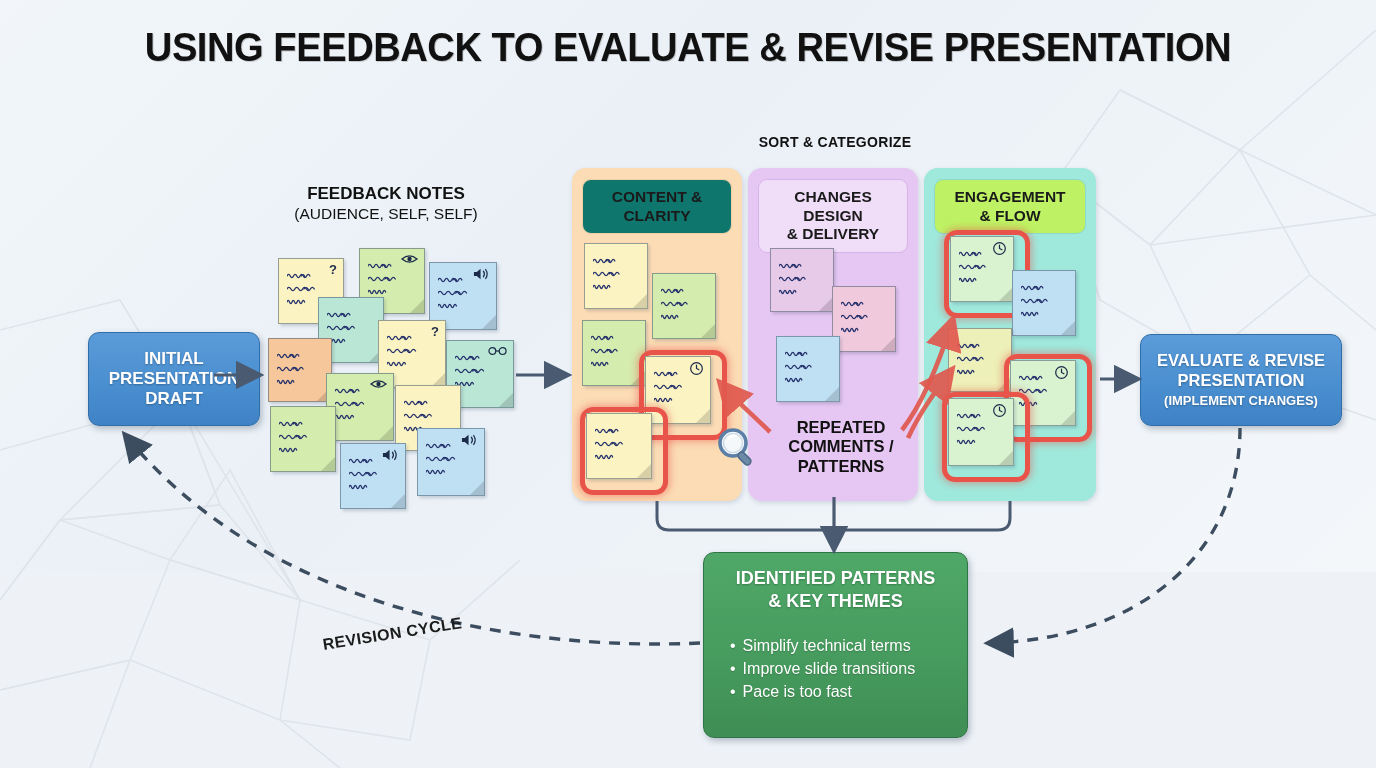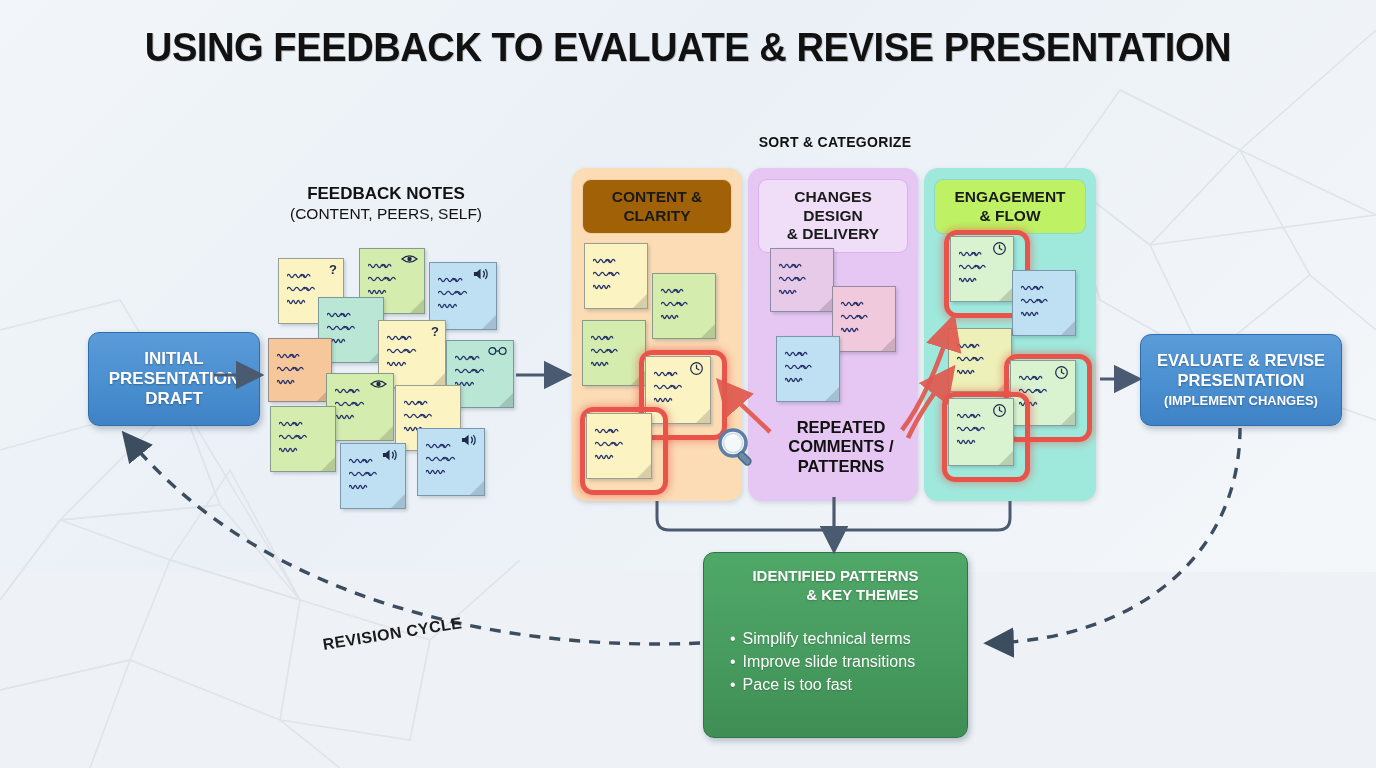--- a/index.html
+++ b/index.html
@@ -42,41 +42,41 @@
   .pbox.green{
     background:linear-gradient(180deg,#4fa868 0%,#469a5d 60%,#3f8e55 100%);
     border:1.6px solid #2f7446;
     text-shadow:0 1px 2px rgba(0,0,0,0.25);
   }
   #box-initial{left:40px;top:332px;width:170px;height:92px;font-size:17px;margin-left:48px;}
   #box-evaluate{left:1140px;top:334px;width:200px;height:90px;font-size:16.5px;}
   #box-evaluate .sub{font-size:13px;font-weight:bold;margin-top:3px;}
   #box-patterns{left:703px;top:552px;width:265px;height:186px;
     justify-content:flex-start;padding-top:14px;box-sizing:border-box;}
-  #box-patterns .ptitle{font-size:15px;line-height:1.25;margin-bottom:10px;text-align:right;}
+  #box-patterns .ptitle{font-size:18px;line-height:1.25;margin-bottom:10px;}
   #box-patterns ul{list-style:none;margin:12px;padding:0 0 0 14px;align-self:flex-start;text-align:left;}
   #box-patterns li{font-size:16px;font-weight:normal;line-height:1.45;
     text-shadow:0 1px 1px rgba(0,0,0,0.2);}
   #box-patterns li::before{content:"\2022";margin-right:7px;}
 
   
   .seclabel{text-align:center;color:#111;font-weight:bold;}
   #lbl-feedback{left:268px;top:184px;width:236px;font-size:17px;}
   #lbl-feedback .sub{font-size:15.5px;font-weight:normal;margin-top:1px;}
   #lbl-sort{left:640px;top:134px;width:390px;font-size:14px;letter-spacing:0.3px;}
 
   
   .col{border-radius:14px;box-shadow:1px 2px 5px rgba(60,80,110,0.18);}
   .col .hdr{
     margin:11px 10px 0 10px;border-radius:9px;
     text-align:center;font-weight:bold;font-size:15.5px;color:#1a1a1a;
     padding:8px 4px;line-height:1.2;
   }
   #col-content{left:572px;top:168px;width:170px;height:333px;background:#fbdcb4;}
-  #col-content .hdr{background:#a16207;border:1px solid #f0cfa4;}
+  #col-content .hdr{background:#0f766e;border:1px solid #f0cfa4;}
   #col-visual{left:748px;top:168px;width:170px;height:333px;background:#e6c6f2;}
   #col-visual .hdr{background:#f0def8;border:1px solid #d8b3ea;}
   #col-engage{left:924px;top:168px;width:172px;height:333px;background:#9fe8dc;}
   #col-engage .hdr{background:#bef264;border:1px solid #8bd9cb;}
 
   
   .note{position:absolute;box-sizing:border-box;
     border:1.3px solid rgba(70,90,110,0.55);
     box-shadow:1.5px 2px 3px rgba(50,70,95,0.22);
     overflow:hidden;}
@@ -126,21 +126,21 @@
       <path d="M280 720 L340 768"></path>
       <path d="M180 400 L300 600"></path>
       <path d="M0 330 L120 300 L180 400"></path>
     </g>
   </svg>
 
   <div class="abs" id="title">USING FEEDBACK TO EVALUATE &amp; REVISE PRESENTATION</div>
 
   <div class="abs seclabel" id="lbl-feedback">
     <div>FEEDBACK NOTES</div>
-    <div class="sub">(CONTENT, PEERS, SELF)</div>
+    <div class="sub">(AUDIENCE, SELF, SELF)</div>
   </div>
 
   <div class="abs seclabel" id="lbl-sort">SORT &amp; CATEGORIZE</div>
 
   <div class="abs pbox blue" id="box-initial">
     <div>INITIAL</div>
     <div>PRESENTATION</div>
     <div>DRAFT</div>
   </div>
 

